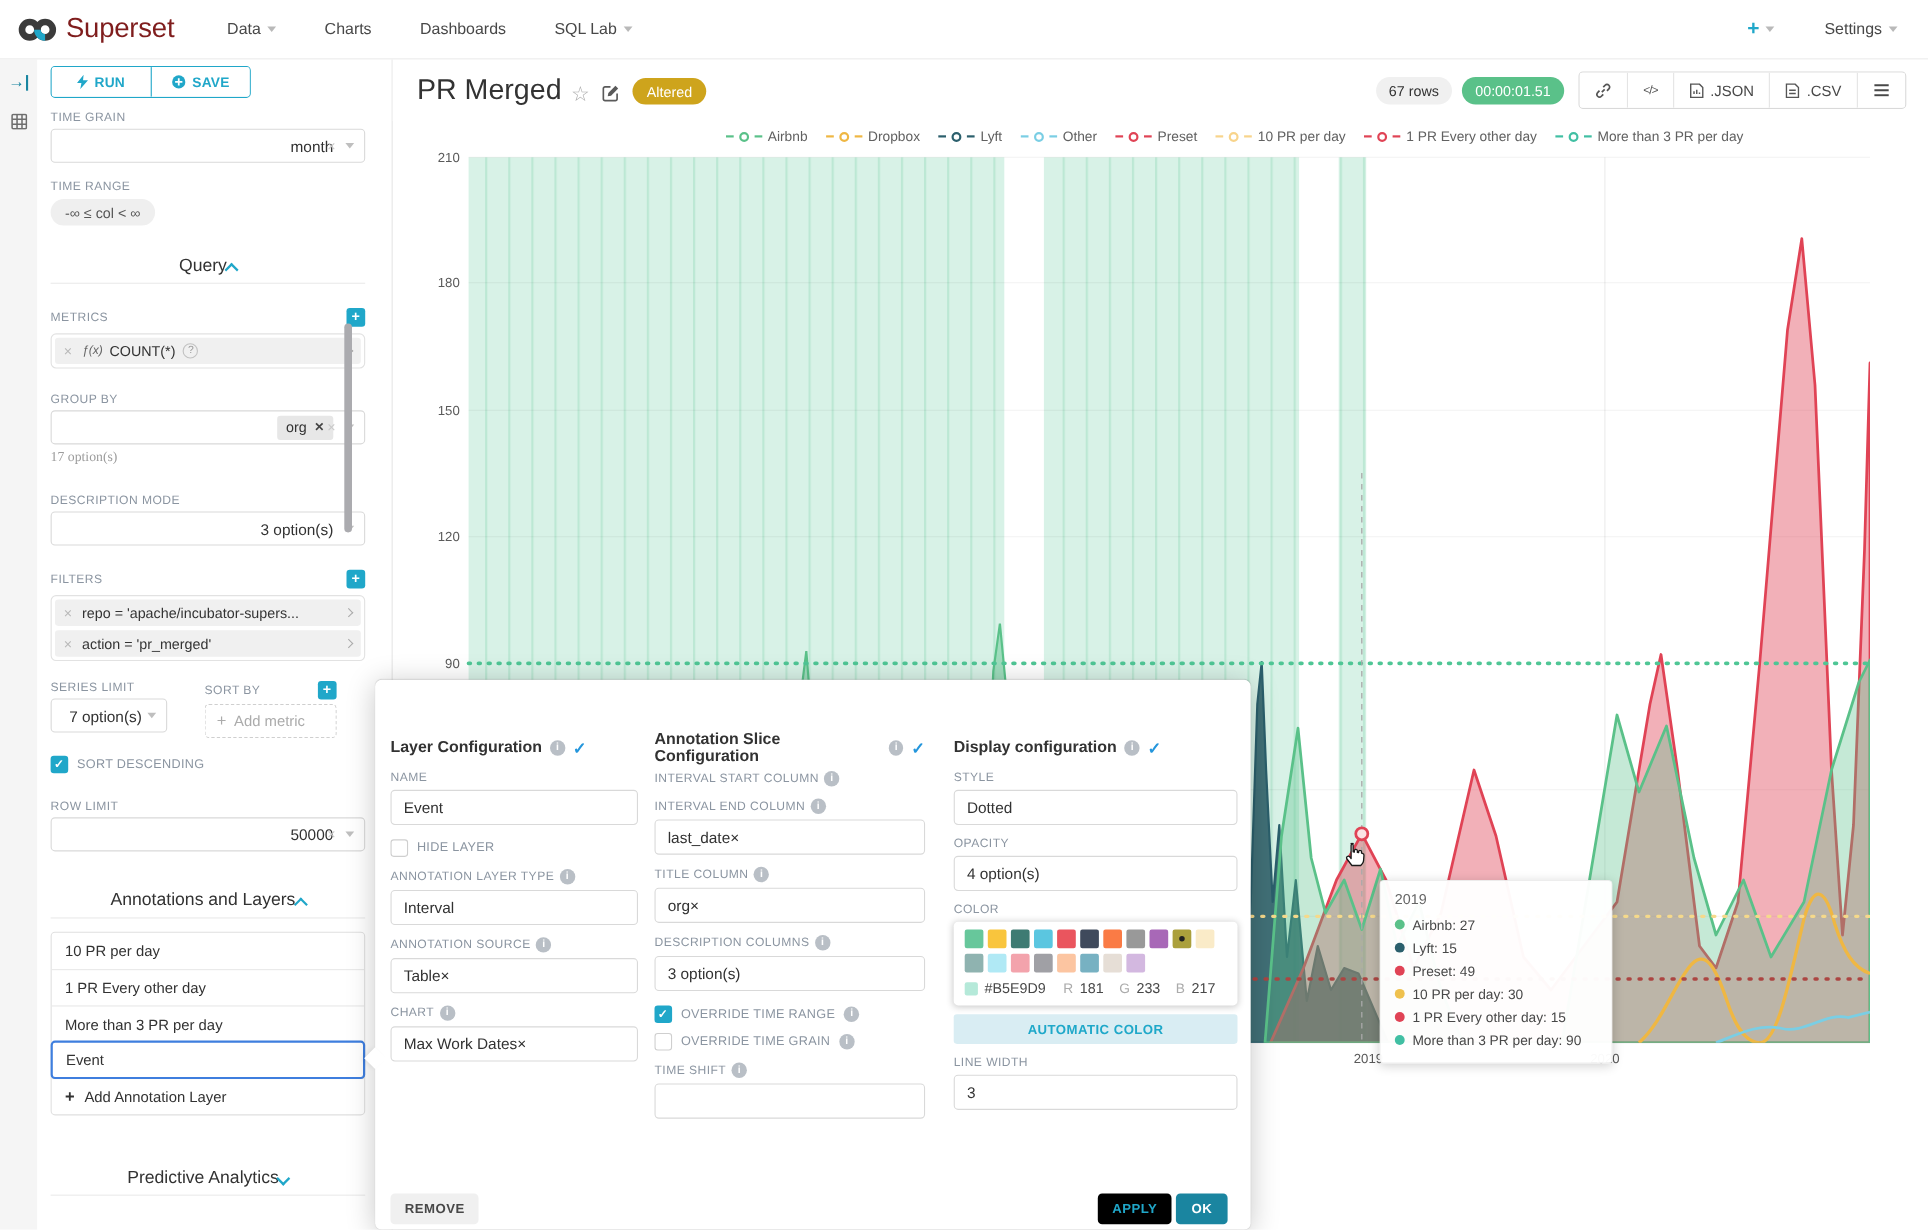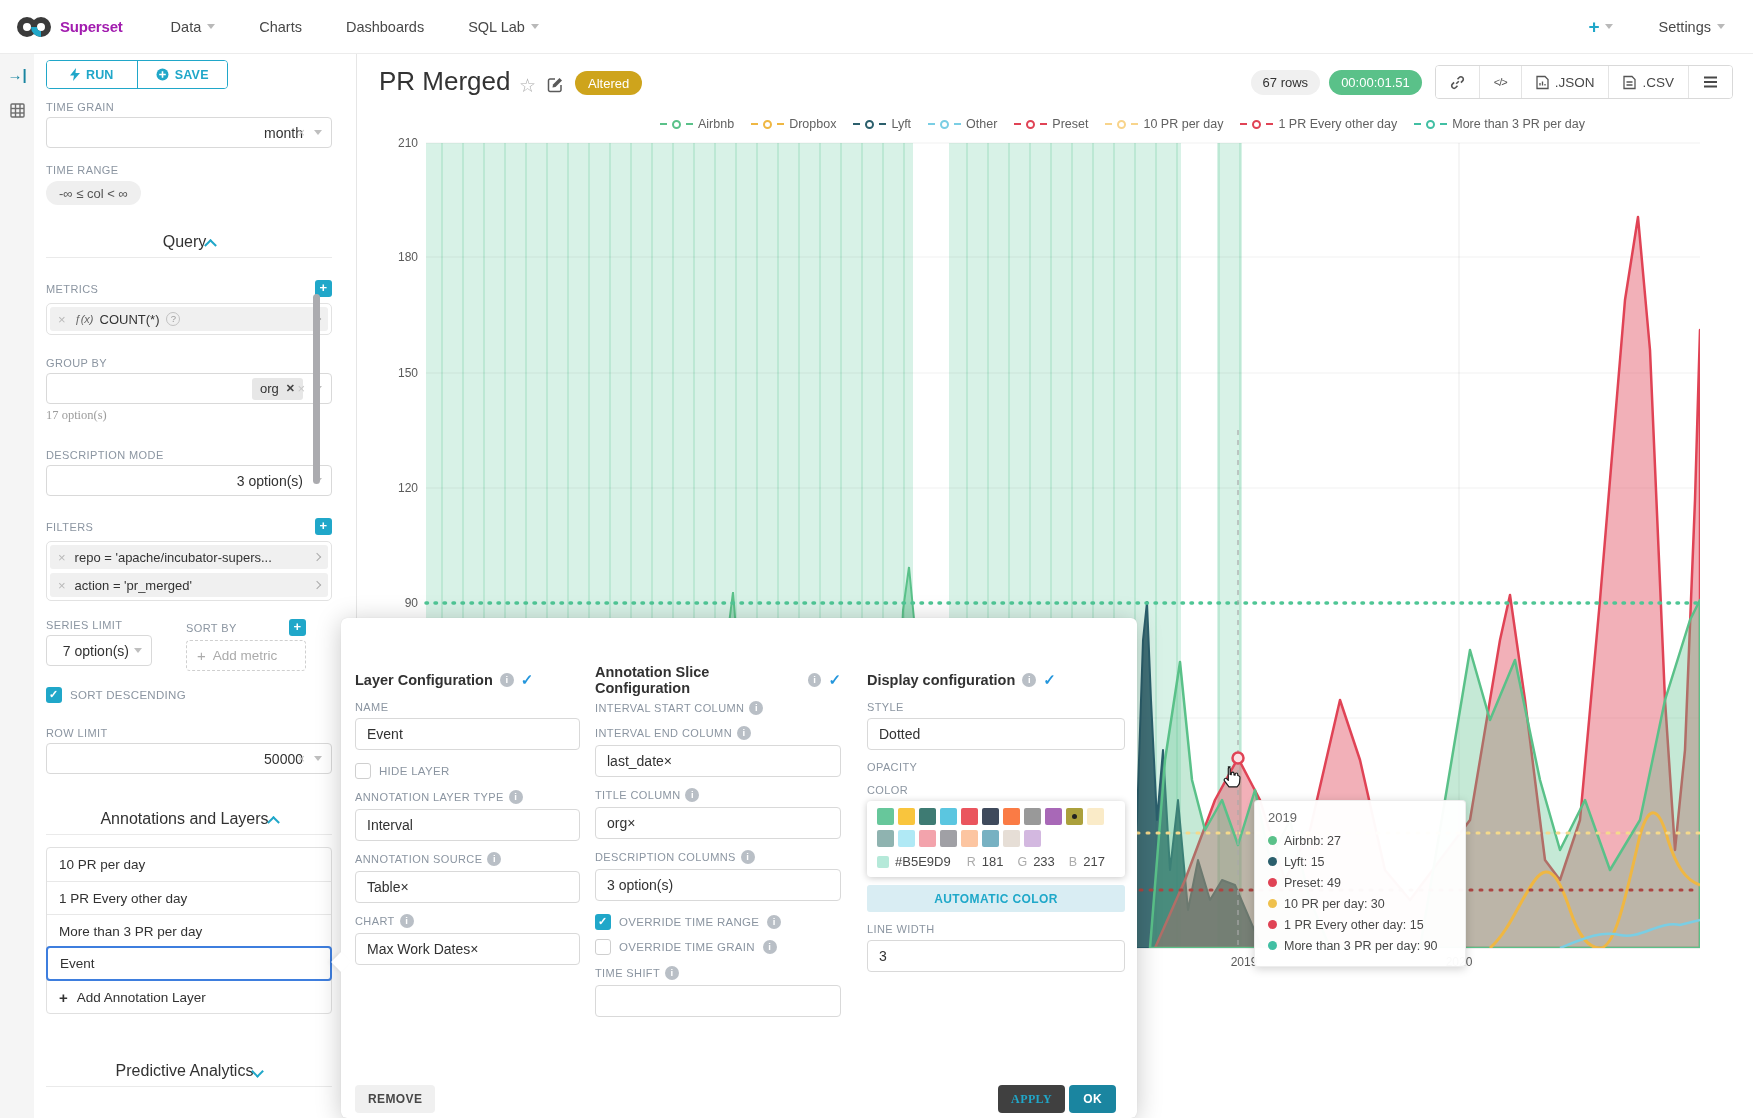--- a/index.html
+++ b/index.html
@@ -4,21 +4,21 @@
 <style>
   * { margin:0; padding:0; box-sizing:border-box; }
   html,body { width:1753px; height:1118px; overflow:hidden; background:#fff;
     font-family:"Liberation Sans", sans-serif; color:#323232; }
   .app { position:relative; width:1753px; height:1118px; }
 
   
   .topnav { position:absolute; left:0; top:0; width:1753px; height:54px; background:#fff;
     border-bottom:1px solid #ECECEC; display:flex; align-items:center; z-index:40; }
   .brand { display:flex; align-items:center; gap:8px; margin-left:16px; }
-  .brand-name { font-size:15px; font-weight:bold; color:#a21caf; letter-spacing:-0.2px; }
+  .brand-name { font-size:25px; font-weight:normal; color:#7f1d1d; letter-spacing:-0.2px; }
   .navitems { display:flex; align-items:center; gap:44px; margin-left:48px; }
   .navitem { font-size:14.5px; color:#484848; display:flex; align-items:center; gap:6px; cursor:pointer; }
   .caret { width:0; height:0; border-left:4px solid transparent; border-right:4px solid transparent;
     border-top:5px solid #B9B9B9; display:inline-block; }
   .nav-right { position:absolute; right:28px; display:flex; align-items:center; gap:46px; }
   .nav-plus { color:#20A7C9; font-size:19px; font-weight:bold; display:flex; align-items:center; gap:5px; cursor:pointer; }
   .nav-settings { font-size:14.5px; color:#484848; display:flex; align-items:center; gap:6px; cursor:pointer; }
 
   
   .iconstrip { position:absolute; left:0; top:54px; width:34px; height:1064px; background:#F5F5F5;
@@ -131,22 +131,22 @@
   .sw { width:17px; height:17px; border-radius:2px; cursor:pointer; position:relative; }
   .sw.seldot::after { content:""; position:absolute; left:6px; top:6px; width:5px; height:5px; border-radius:50%; background:#222; }
   .hexrow { display:flex; align-items:center; gap:6px; margin-top:7px; font-size:13px; color:#484848; }
   .hexsw { width:12px; height:12px; border-radius:2px; }
   .rgb { margin-left:10px; color:#ABABAB; font-size:12.5px; }
   .rgbv { color:#484848; margin-right:6px; font-size:13px; }
   .autocolor { margin-top:8px; width:100%; height:27px; background:#D9EDF3; color:#1FA8C9; border:none;
     font-size:12px; font-weight:bold; letter-spacing:.4px; border-radius:3px; cursor:pointer; font-family:"Liberation Sans",sans-serif; }
   .removebtn { position:absolute; left:14px; top:467px; height:28px; padding:0 13px; background:#F0F0F0;
     border:none; border-radius:4px; font-size:12px; font-weight:bold; color:#484848; letter-spacing:.4px; cursor:pointer; font-family:"Liberation Sans",sans-serif; }
-  .applybtn { position:absolute; right:72px; top:467px; height:28px; padding:0 13px; background:#404040;
-    border:none; border-radius:4px; font-size:12px; font-weight:bold; color:#20A7C9; letter-spacing:.4px; cursor:pointer; font-family:Liberation Serif, serif; }
+  .applybtn { position:absolute; right:72px; top:467px; height:28px; padding:0 13px; background:#000000;
+    border:none; border-radius:4px; font-size:12px; font-weight:bold; color:#20A7C9; letter-spacing:.4px; cursor:pointer; font-family:Liberation Sans, sans-serif; }
   .okbtn { position:absolute; right:21px; top:467px; height:28px; padding:0 14px; background:#1A85A0;
     border:none; border-radius:4px; font-size:12px; font-weight:bold; color:#fff; letter-spacing:.4px; cursor:pointer; font-family:"Liberation Sans",sans-serif; }
 
   
   .tooltip { position:absolute; left:1254px; top:800px; width:212px; background:rgba(255,255,255,.97);
     border:1px solid rgba(0,0,0,.07); border-radius:4px; box-shadow:0 2px 10px rgba(0,0,0,.18);
     padding:9px 13px 10px 13px; z-index:25; }
   .tt-title { font-size:13px; color:#666; margin-bottom:5px; }
   .tt-row { display:flex; align-items:center; gap:7px; font-size:12.5px; color:#484848; height:21px; }
   .tt-dot { width:9px; height:9px; border-radius:50%; flex:0 0 9px; }
@@ -649,20 +649,24 @@
           <span>Display configuration</span>
           <span class="info">i</span>
           <span class="bluecheck">✓</span>
         </div>
       <div class="dlabel">STYLE</div>
       <div class="dselect">
         <span>Dotted</span>
           <span class="scaret"></span>
       </div>
       <div class="dlabel">OPACITY</div>
+      <div class="dselect">
+        <span>4 option(s)</span>
+          <span class="scaret"></span>
+      </div>
       <div class="dlabel">COLOR</div>
       <div class="picker">
         <div class="swrow">
           <span class="sw" style="background-color: rgb(103, 199, 155);"></span>
           <span class="sw" style="background-color: rgb(249, 197, 61);"></span>
           <span class="sw" style="background-color: rgb(62, 123, 115);"></span>
           <span class="sw" style="background-color: rgb(91, 198, 224);"></span>
           <span class="sw" style="background-color: rgb(234, 85, 94);"></span>
           <span class="sw" style="background-color: rgb(63, 74, 92);"></span>
           <span class="sw" style="background-color: rgb(250, 123, 69);"></span>

